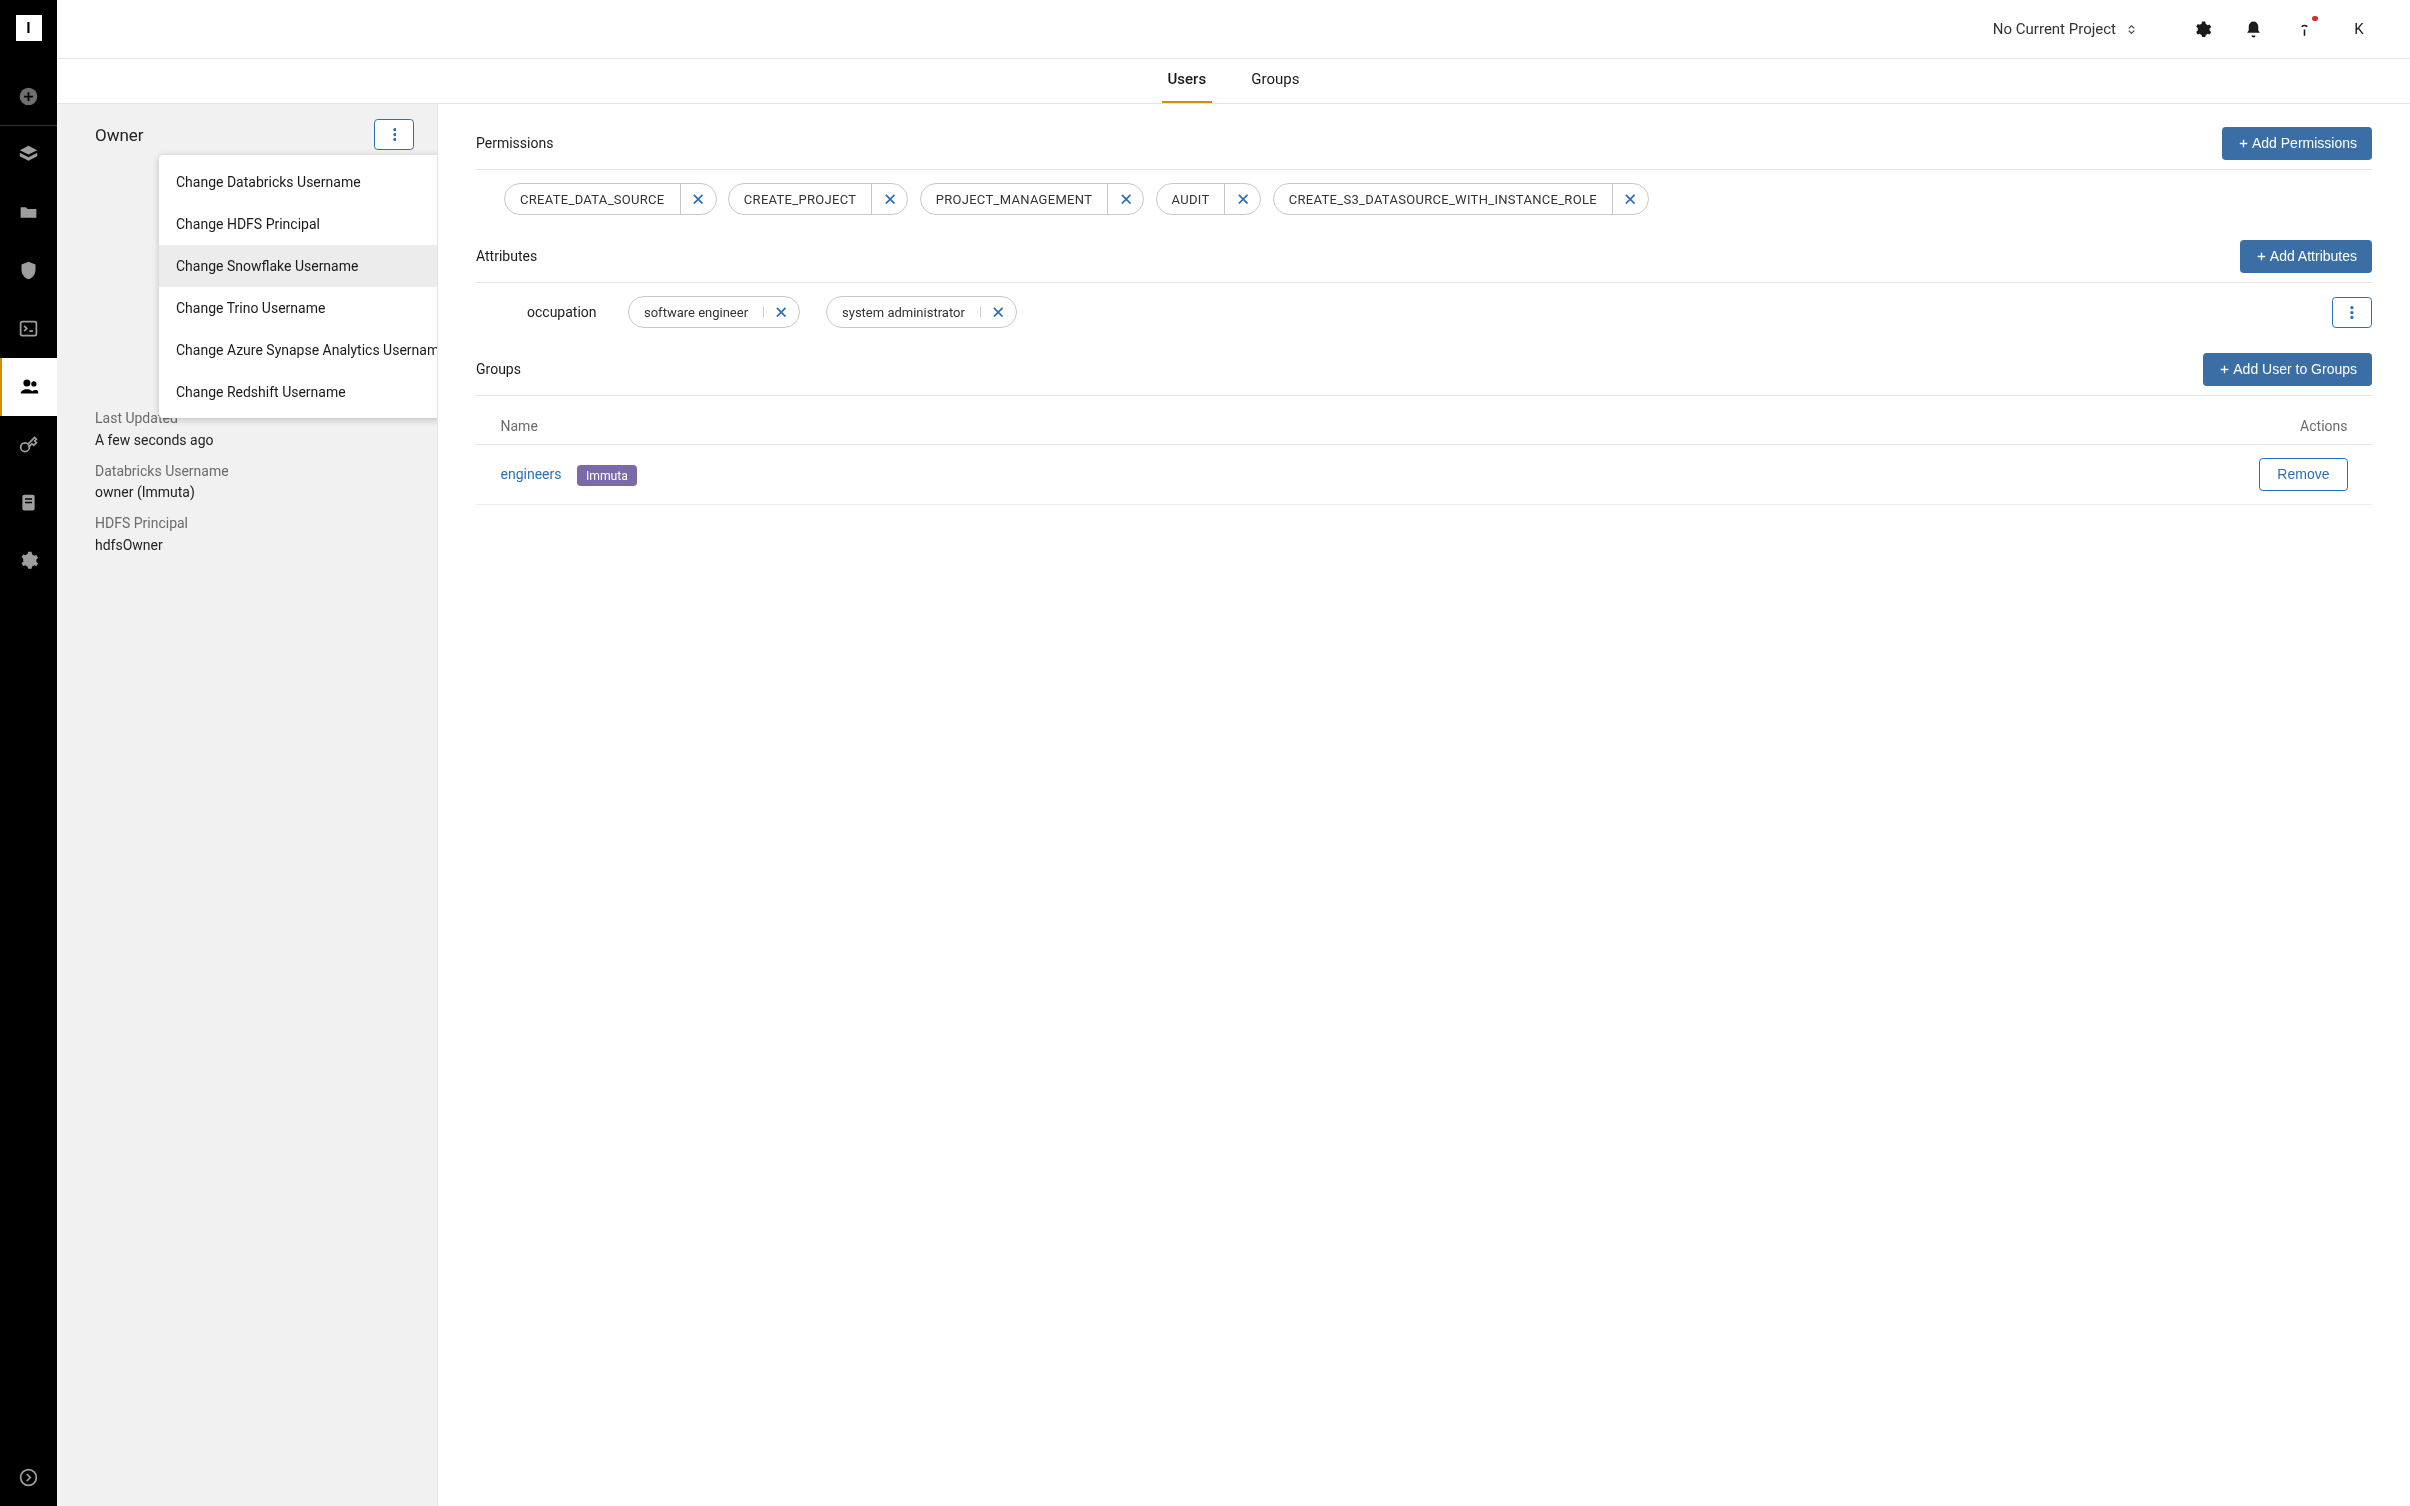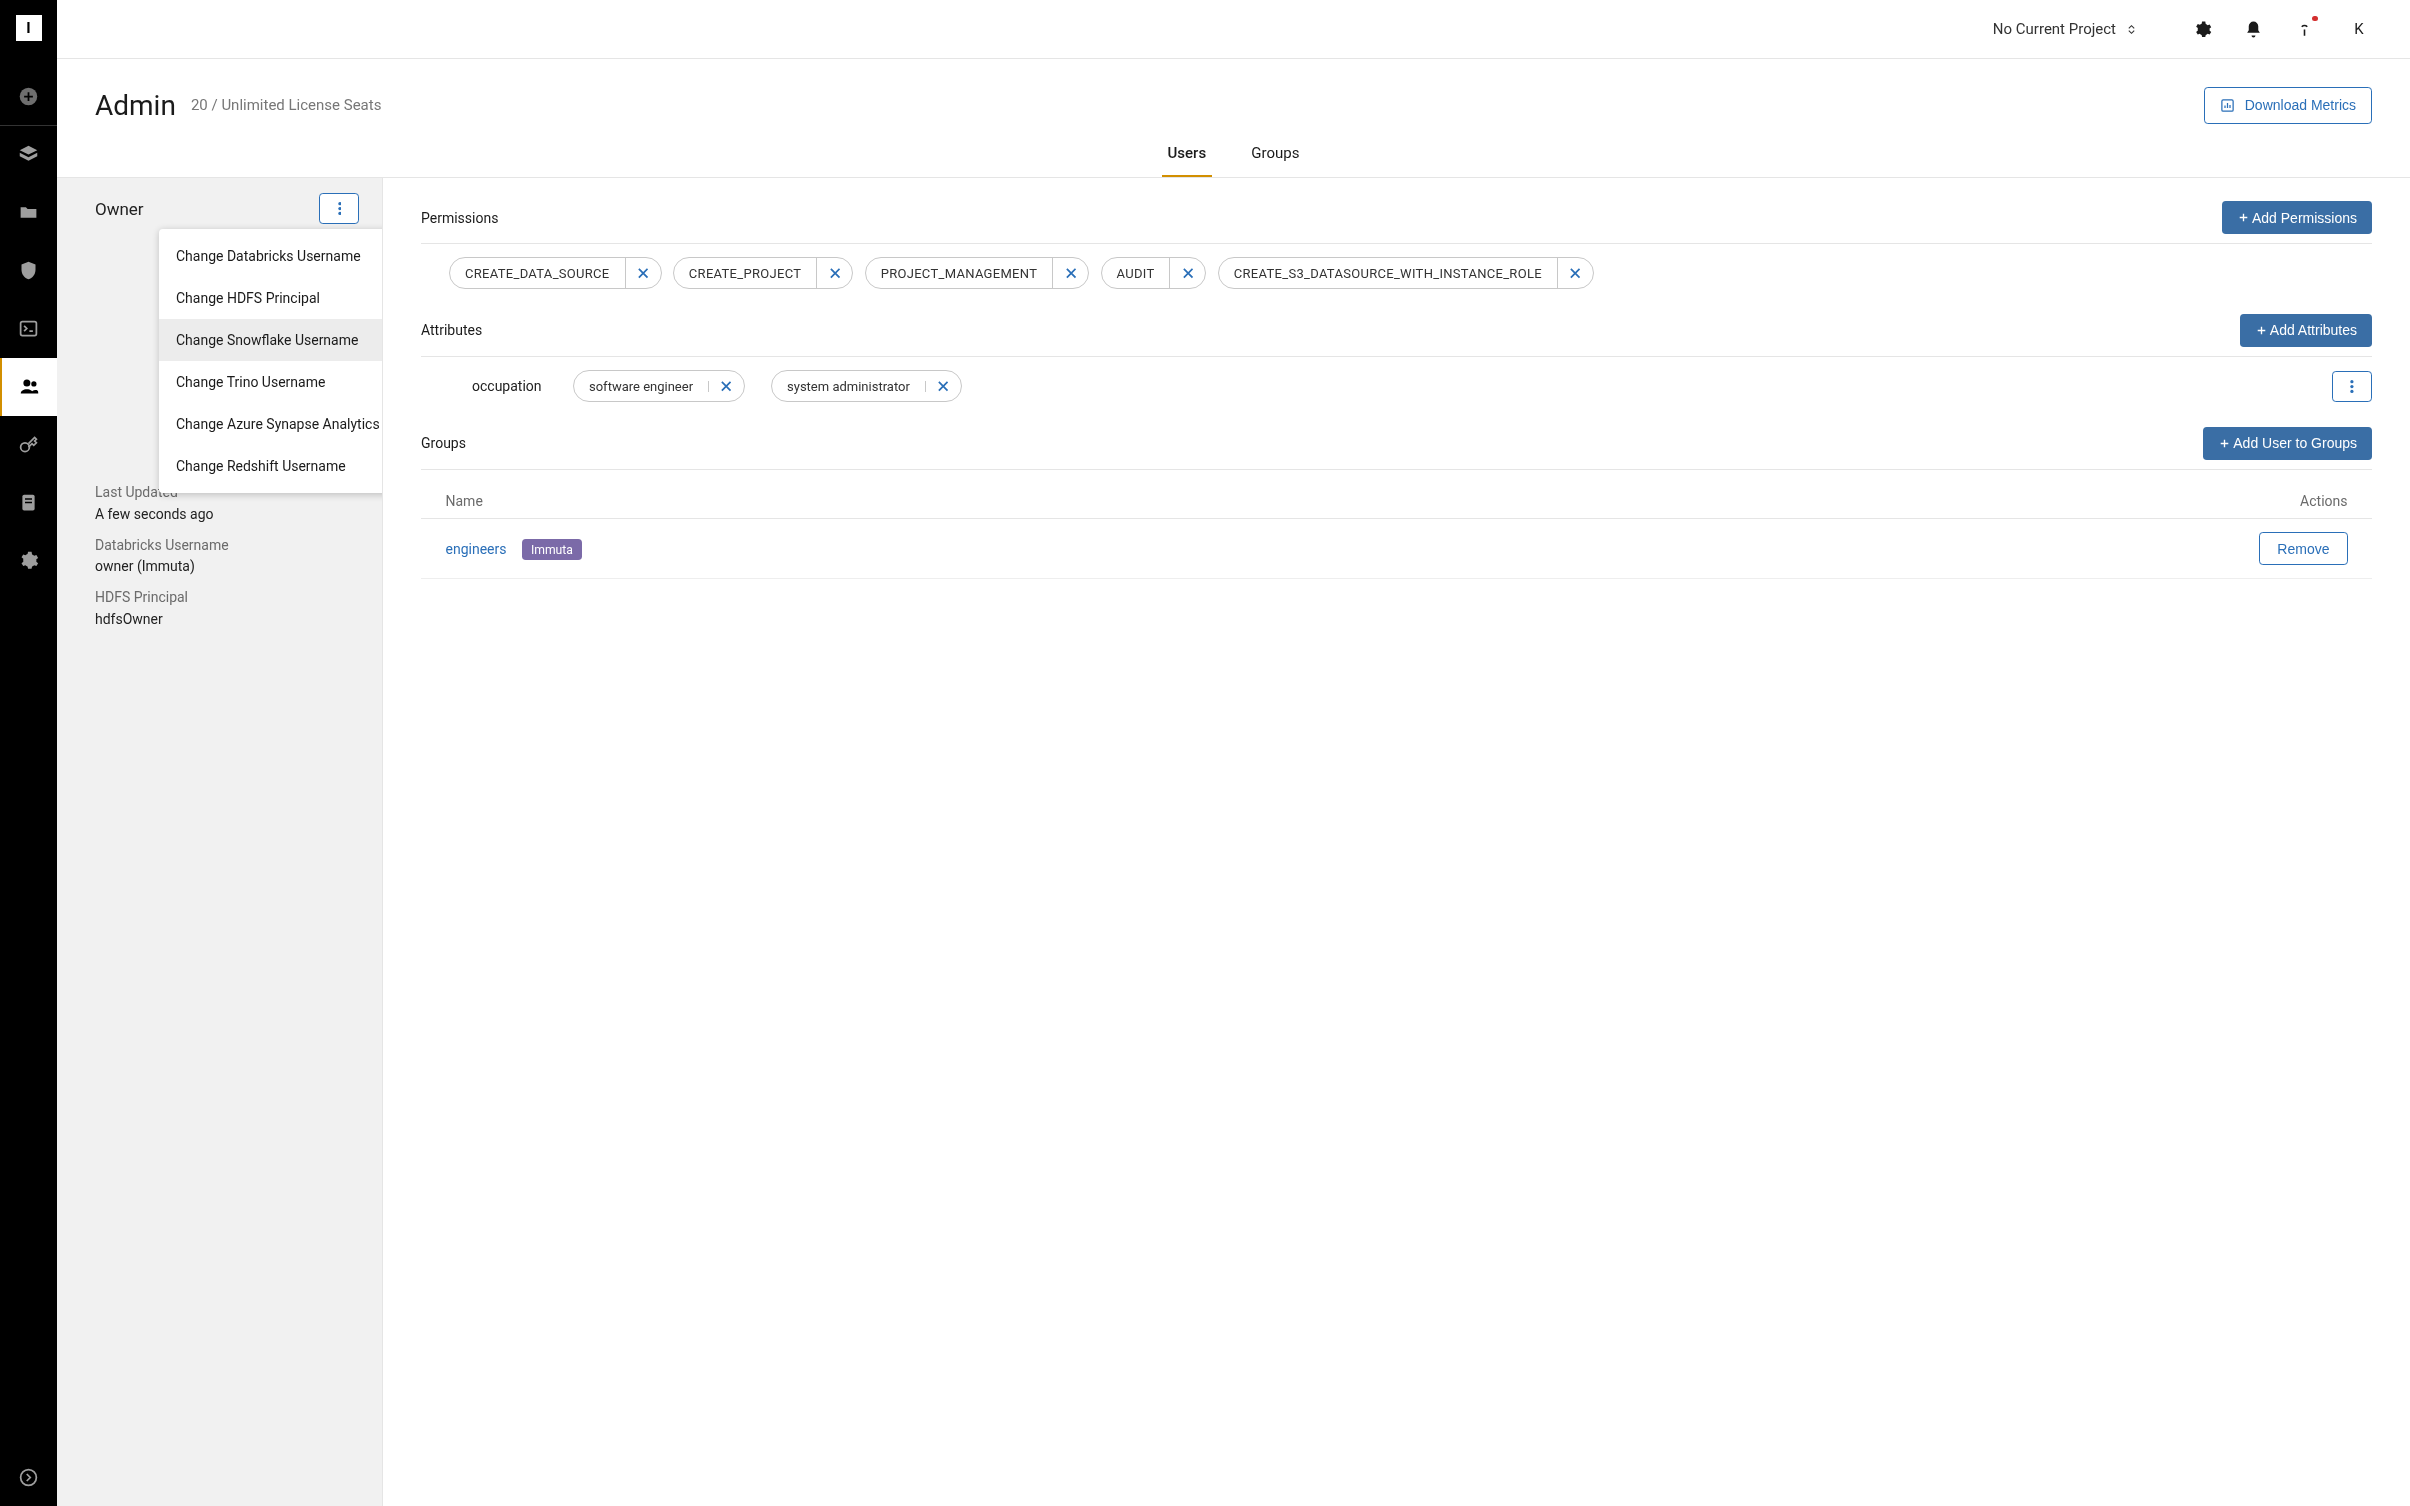--- a/index.html
+++ b/index.html
@@ -38,21 +38,21 @@
 .btn-outline-blue { border: 0.9px solid #2a6fb8; background: #fff; color: #2a6fb8; border-radius: 3.8px; padding: 9.4px 15px; font-size: 14px; cursor: pointer; display: inline-flex; align-items: center; gap: 9.4px; }
 .btn-outline-blue svg { width: 15px; height: 15px; fill: #2a6fb8; stroke: #2a6fb8; }
 
 
 .tabs { display:flex; justify-content:center; gap: 34px; border-bottom: 0.9px solid #e5e5e5; }
 .tab { padding: 11.3px 5.6px 13px 5.6px; font-size: 15px; color:#1b1b1b; cursor:pointer; border-bottom: 2.8px solid transparent; }
 .tab.active { border-bottom-color: #d28f00; font-weight: 500; }
 
 
 .body { flex: 1; display: flex; overflow: hidden; }
-.sidepanel { width: 326px; border-right: 0.9px solid #e5e5e5; background: #f1f1f1; overflow: hidden; }
+.sidepanel { width: 381px; border-right: 0.9px solid #e5e5e5; background: #f1f1f1; overflow: hidden; }
 .sidepanel .panel-head { display: flex; align-items: center; justify-content: space-between; padding: 15px 22.6px 9.4px 38px; }
 .sidepanel .panel-head h2 { font-size: 17px; font-weight: 400; color: #222; }
 .kebab-btn { width: 40px; height: 31px; border: 0.9px solid #2a6fb8; border-radius: 3.8px; background: #fff; display:flex; align-items:center; justify-content:center; cursor:pointer; }
 .kebab-btn svg { width: 3.8px; height: 13px; fill: #2a6fb8; }
 .sidepanel .info { padding: 9.4px 38px; font-size: 14px; }
 .sidepanel .info .label { color: #6b6b6b; margin-top: 15px; margin-bottom: 5.6px; }
 .sidepanel .info .value { color: #222; }
 
 
 .menu { position: absolute; background: #fff; border-radius: 3.8px; box-shadow: 0 1.9px 7.5px rgba(0,0,0,0.2); width: 311px; z-index: 10; padding: 5.6px 0; }
@@ -177,32 +177,20 @@
       <div class="ico">
         <svg viewBox="0 0 24 24">
             <path d="M12 6a6 6 0 00-4.2 1.8l1.4 1.4a4 4 0 015.6 0l1.4-1.4A6 6 0 0012 6zm-1 6h2v8h-2z"></path>
           </svg>
         <span class="dot-red"></span>
       </div>
       <div class="avatar-letter">K</div>
     </div>
   </div>
 
-  <div class="page-header">
-    <h1>Admin</h1>
-    <span class="subtitle">20 / Unlimited License Seats</span>
-    <div class="grow"></div>
-    <button class="btn-outline-blue">
-      <svg viewBox="0 0 24 24">
-          <rect x="3" y="3" width="18" height="18" rx="2" fill="none" stroke-width="2"></rect>
-          <path d="M8 16V12M12 16V8M16 16v-5" stroke-width="2" fill="none"></path>
-        </svg>
-      <span>Download Metrics</span>
-    </button>
-  </div>
 
   <div class="tabs">
     <div class="tab active">Users</div>
     <div class="tab">Groups</div>
   </div>
 
   <div class="body">
 
     <aside class="sidepanel pos-rel">
       <div class="panel-head">

